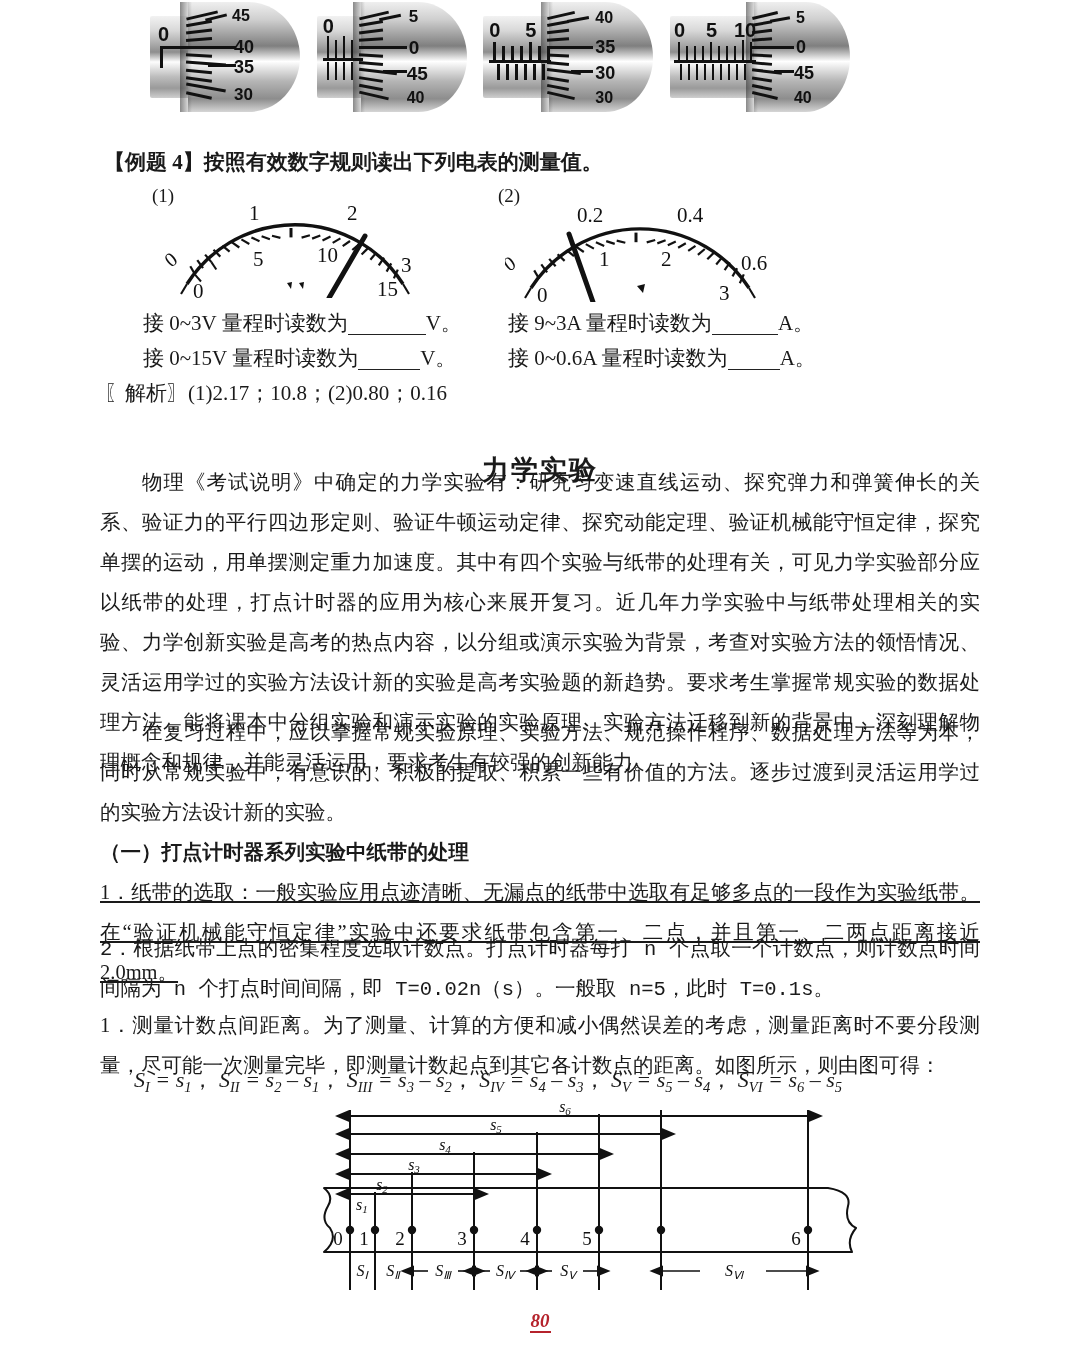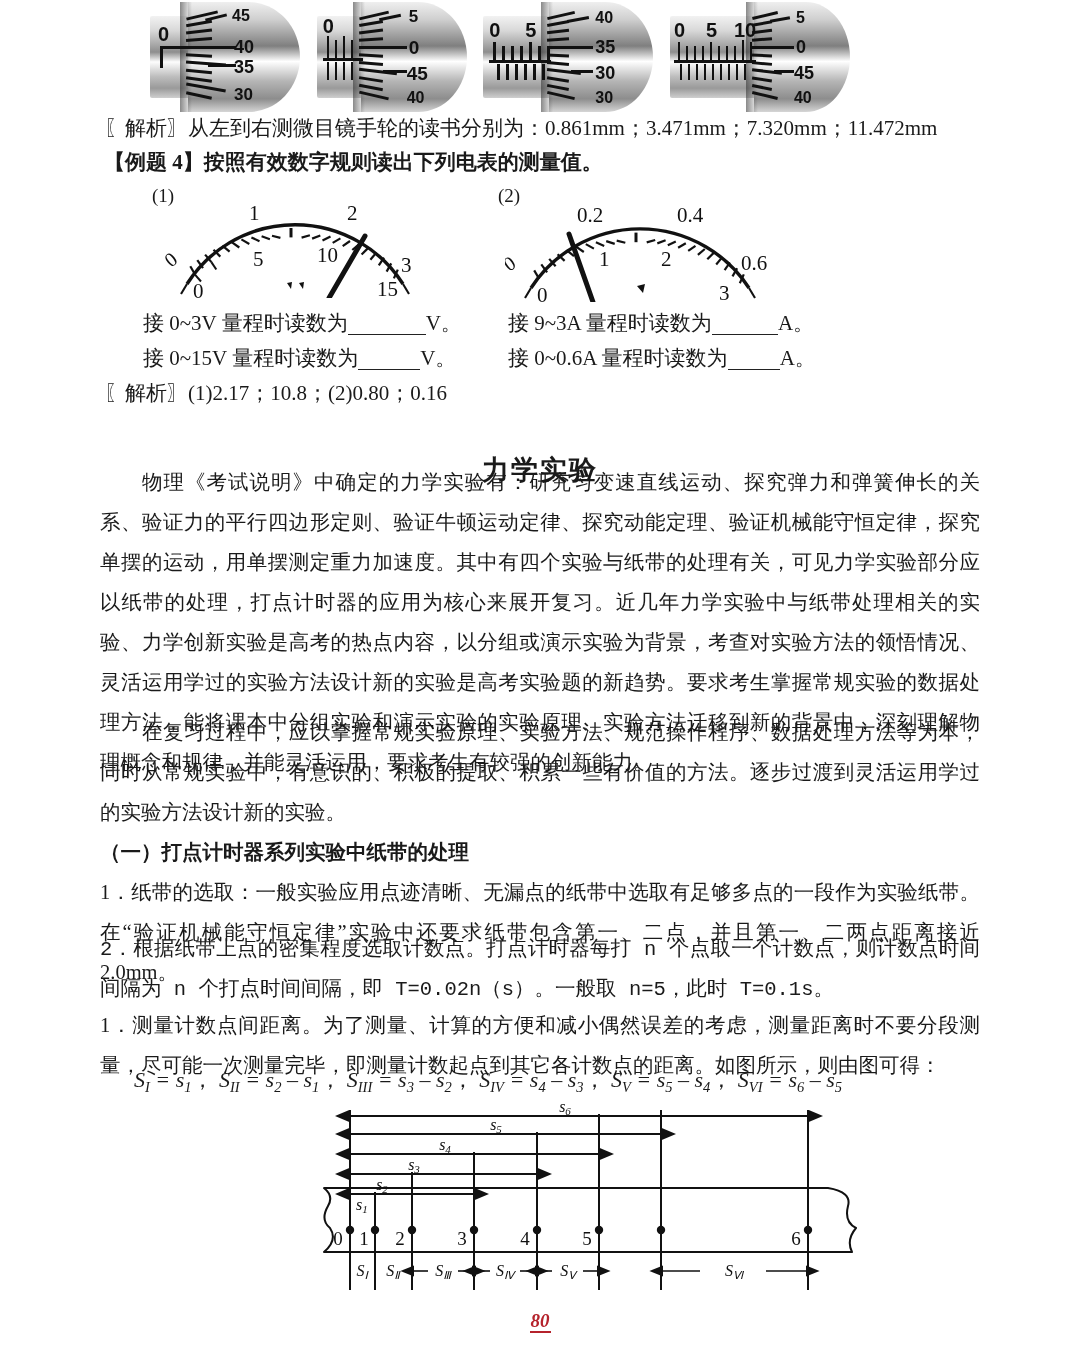--- a/index.html
+++ b/index.html
@@ -266,21 +266,20 @@
       <div class="tick" style="left:100px; top:16px; width:20px; height:2.5px; transform:rotate(-10deg);"></div>
       <div class="tick" style="left:104px; top:44px; width:20px; height:2.5px;"></div>
       <div class="tick" style="left:104px; top:68px; width:20px; height:2.5px;"></div>
       <div class="numlab" style="left:126px; top:8px; font-size:16px;">5</div>
       <div class="numlab" style="left:126px; top:36px; font-size:18px;">0</div>
       <div class="numlab" style="left:124px; top:62px; font-size:18px;">45</div>
       <div class="numlab" style="left:124px; top:88px; font-size:16px;">40</div>
     </div>
   </div>
 
-  <div class="tx" style="left:104px; top:118px;">〖解析〗从左到右测微目镜手轮的读书分别为：0.861mm；3.471mm；7.320mm；11.472mm</div>
 
   <div class="tx bold" style="left:104px; top:152px;">【例题 4】按照有效数字规则读出下列电表的测量值。</div>
 
   <div class="tx" style="left:152px; top:186px; font-size:19px;">(1)</div>
   <div class="tx" style="left:498px; top:186px; font-size:19px;">(2)</div>
 
   <div class="meter" style="left:165px; top:188px;">
     <svg width="260" height="110" viewBox="0 0 260 110">
 
       <path d="M 22 96 A 128 128 0 0 1 238 96" fill="none" stroke="#111" stroke-width="3.4"></path>
@@ -399,21 +398,21 @@
   <div class="tx" style="left:104px; top:383px;">〖解析〗(1)2.17；10.8；(2)0.80；0.16</div>
 
   <div class="sect-title" style="top:434px;margin-top:18px;">力学实验</div>
 
   <div class="para" style="left:100px; top:462px; width:880px; text-indent:42px;">物理《考试说明》中确定的力学实验有：研究匀变速直线运动、探究弹力和弹簧伸长的关系、验证力的平行四边形定则、验证牛顿运动定律、探究动能定理、验证机械能守恒定律，探究单摆的运动，用单摆测定重力加速度。其中有四个实验与纸带的处理有关，可见力学实验部分应以纸带的处理，打点计时器的应用为核心来展开复习。近几年力学实验中与纸带处理相关的实验、力学创新实验是高考的热点内容，以分组或演示实验为背景，考查对实验方法的领悟情况、灵活运用学过的实验方法设计新的实验是高考实验题的新趋势。要求考生掌握常规实验的数据处理方法，能将课本中分组实验和演示实验的实验原理、实验方法迁移到新的背景中，深刻理解物理概念和规律，并能灵活运用，要求考生有较强的创新能力。</div>
 
   <div class="para bold" style="left:100px; top:832px; width:880px;">（一）打点计时器系列实验中纸带的处理</div>
 
   <div class="para" style="left:100px; top:712px; width:880px; text-indent:42px;">在复习过程中，应以掌握常规实验原理、实验方法、规范操作程序、数据处理方法等为本，同时从常规实验中，有意识的、积极的提取、积累一些有价值的方法。逐步过渡到灵活运用学过的实验方法设计新的实验。</div>
 
-  <div class="para" style="left:100px; top:872px; width:880px;">1．纸带的选取：一般实验应用点迹清晰、无漏点的纸带中选取有足够多点的一段作为实验纸带。在“验证机械能守恒定律”实验中还要求纸带包含第一、二点，并且第一、二两点距离接近 2.0mm。</div>
+  <div class="para" style="left:100px; top:872px; width:880px;text-decoration:underline;">1．纸带的选取：一般实验应用点迹清晰、无漏点的纸带中选取有足够多点的一段作为实验纸带。在“验证机械能守恒定律”实验中还要求纸带包含第一、二点，并且第一、二两点距离接近 2.0mm。</div>
 
   <div class="para" style="left:100px; top:930px; width:880px;font-family:Liberation Mono, monospace;">2．根据纸带上点的密集程度选取计数点。打点计时器每打 n 个点取一个计数点，则计数点时间间隔为 n 个打点时间间隔，即 T=0.02n（s）。一般取 n=5，此时 T=0.1s。</div>
 
   <div class="para" style="left:100px; top:1005px; width:880px;">1．测量计数点间距离。为了测量、计算的方便和减小偶然误差的考虑，测量距离时不要分段测量，尽可能一次测量完毕，即测量计数起点到其它各计数点的距离。如图所示，则由图可得：</div>
 
   <div style="position:absolute; left:134px; top:1065px; font-size:22px; white-space:nowrap;">
     <span class="it">S<sub style="font-size:0.66em">I</sub>&nbsp;=&nbsp;s<sub style="font-size:0.66em">1</sub></span><span>，&nbsp;</span><span class="it">S<sub style="font-size:0.66em">II</sub>&nbsp;=&nbsp;s<sub style="font-size:0.66em">2</sub>&nbsp;–&nbsp;s<sub style="font-size:0.66em">1</sub></span><span>，&nbsp;</span><span class="it">S<sub style="font-size:0.66em">III</sub>&nbsp;=&nbsp;s<sub style="font-size:0.66em">3</sub>&nbsp;–&nbsp;s<sub style="font-size:0.66em">2</sub></span><span>，&nbsp;</span><span class="it">S<sub style="font-size:0.66em">IV</sub>&nbsp;=&nbsp;s<sub style="font-size:0.66em">4</sub>&nbsp;–&nbsp;s<sub style="font-size:0.66em">3</sub></span><span>，&nbsp;</span><span class="it">S<sub style="font-size:0.66em">V</sub>&nbsp;=&nbsp;s<sub style="font-size:0.66em">5</sub>&nbsp;–&nbsp;s<sub style="font-size:0.66em">4</sub></span><span>，&nbsp;</span><span class="it">S<sub style="font-size:0.66em">VI</sub>&nbsp;=&nbsp;s<sub style="font-size:0.66em">6</sub>&nbsp;–&nbsp;s<sub style="font-size:0.66em">5</sub></span>
   </div>
 
   <div class="tape-wrap">

